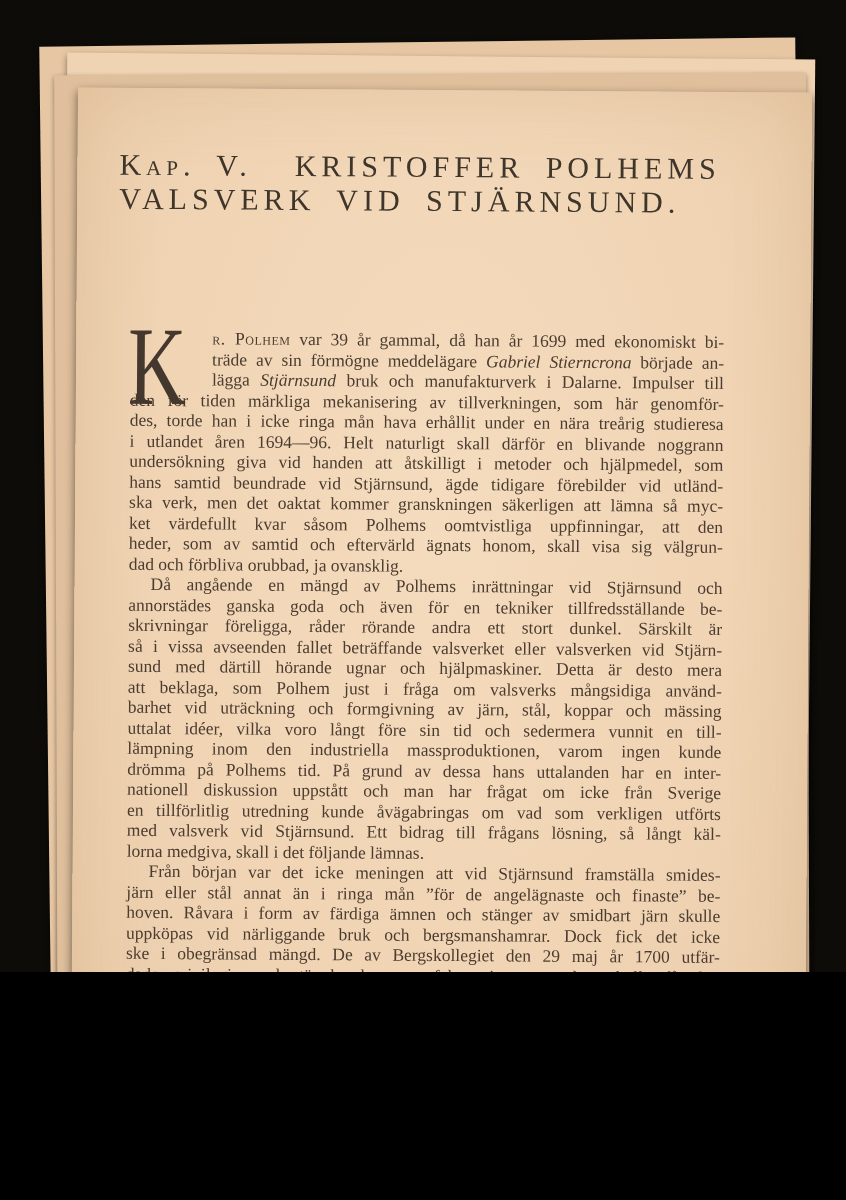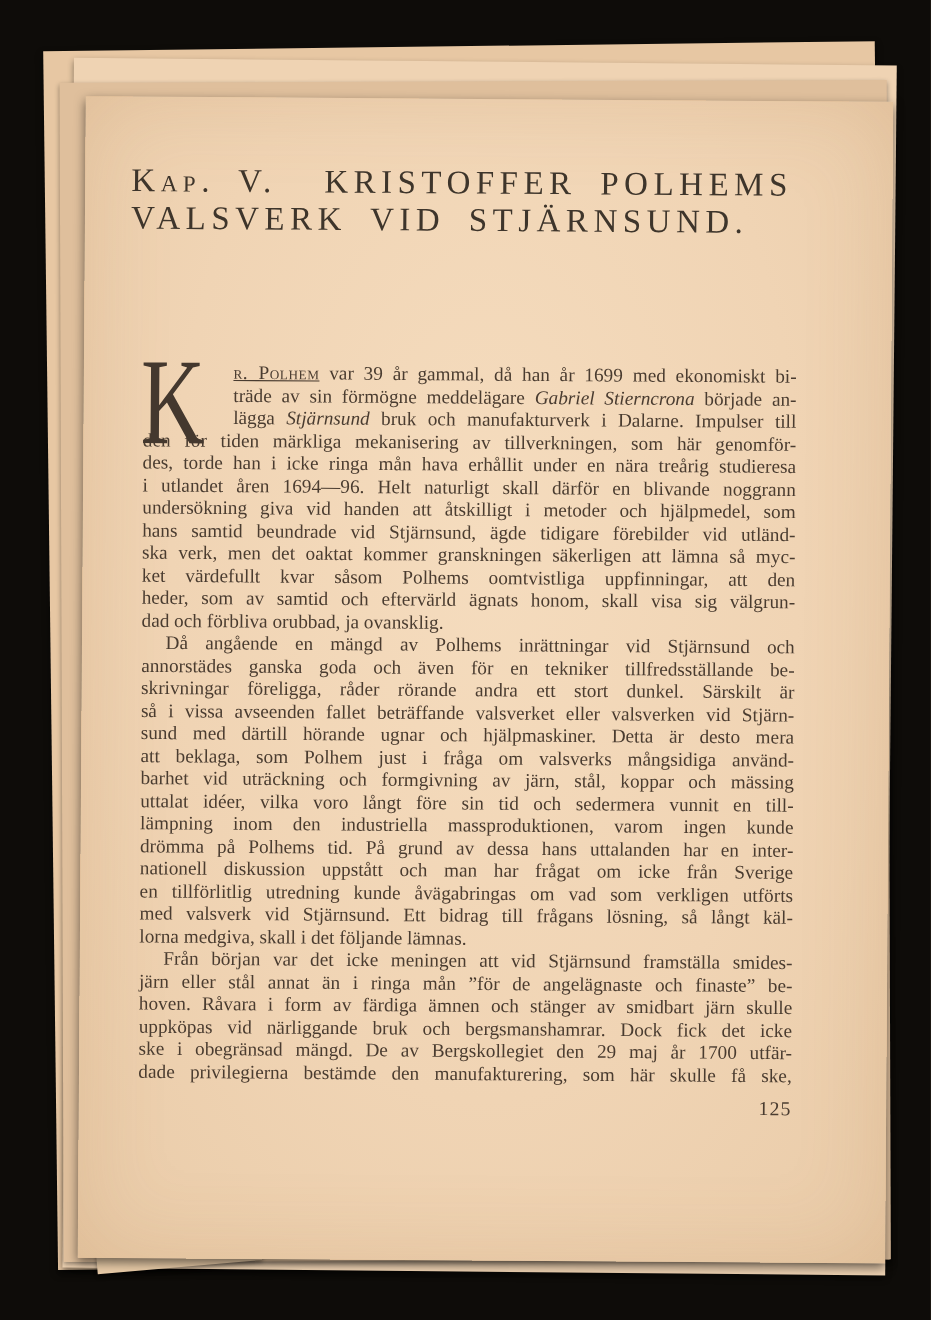--- a/index.html
+++ b/index.html
@@ -1,17 +1,17 @@
 <!DOCTYPE html>
 <html><head>
 <meta charset="utf-8">
 <style>
   html, body { margin:0; padding:0; background:#000; }
   .scan {
-    position:relative; width:846px; height:1200px; overflow:hidden;
+    position:relative; width:846px; height:972px; overflow:hidden;
     background:#0e0c09;
     font-family:"Liberation Serif", serif;
   }
   .sheet { position:absolute; }
   .sheet-a { left:46px; top:42px; width:756px; height:1108px; background:#e7c7a3;
              transform:rotate(-0.7deg); box-shadow:0 3px 7px rgba(0,0,0,.55); }
   .sheet-b { left:62px; top:56px; width:748px; height:1100px; background:#efd3b3;
              transform:rotate(0.55deg); box-shadow:0 3px 6px rgba(0,0,0,.45); }
   .sheet-c { left:56px; top:74px; width:752px; height:1072px; background:#dfbf9c;
              transform:rotate(-0.2deg); box-shadow:0 2px 5px rgba(0,0,0,.4); }
@@ -36,21 +36,21 @@
   .paragraph { position:relative; }
   .line { height:20.5px; text-align:justify; text-align-last:justify; overflow:visible; }
   .line.short-last { text-align-last:left; }
   .line.dc-inset { padding-left:82px; }
   .line.indent { padding-left:22px; }
   .drop-cap {
     position:absolute; left:-2px; top:-6px;
     font-size:112px; line-height:88px; color:#44382e;
     transform:scaleX(0.72); transform-origin:0 0;
   }
-  .lead-sc { font-variant:small-caps; letter-spacing:0.5px;text-decoration:underline; }
+  .lead-sc { font-variant:small-caps; letter-spacing:0.5px; }
   .page-number {
     position:absolute; left:54px; top:906px; width:594px; text-align:right;
     font-size:18px; letter-spacing:1px; color:#4a3c30;
   }
 </style>
 </head>
 <body>
 
 <div class="scan">
   <div class="sheet sheet-a"></div>

